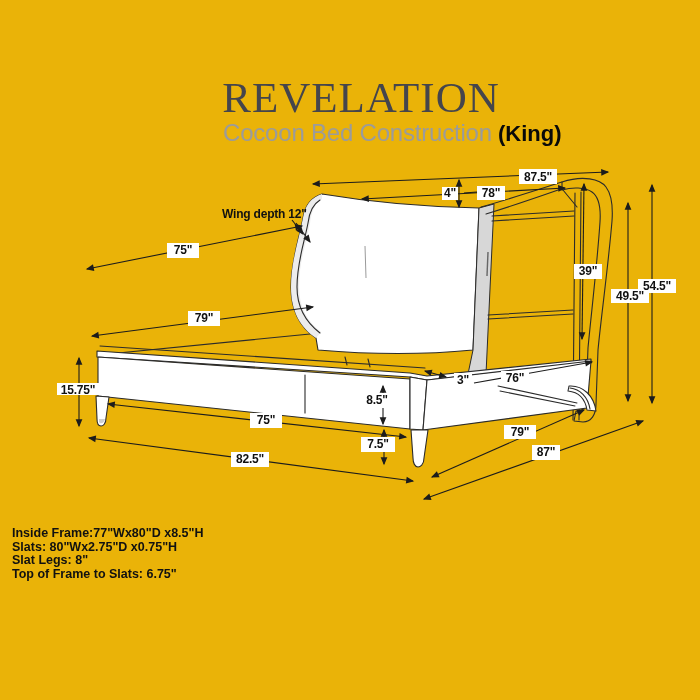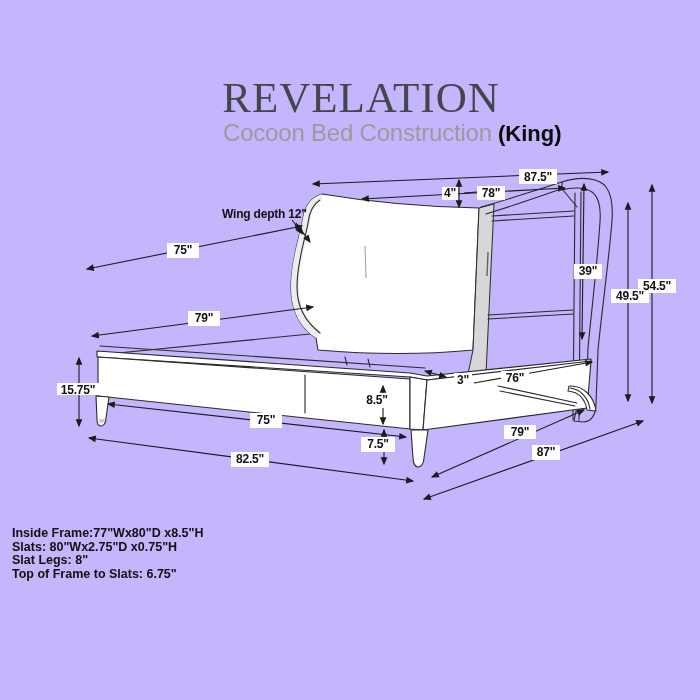--- a/index.html
+++ b/index.html
@@ -1,16 +1,16 @@
 <!DOCTYPE html>
 <html><head>
 <meta charset="utf-8">
 <style>
   html,body{margin:0;padding:0;background:#ffffff;}
-  .page{position:relative;width:700px;height:700px;background:#c4b5fd;overflow:hidden;}
+  .page{position:relative;width:700px;height:700px;background:#eab308;overflow:hidden;}
   svg{position:absolute;left:0;top:0;}
   .brand{font-family:"Liberation Serif","DejaVu Serif",serif;font-size:43px;letter-spacing:1px;fill:#45454c;}
   .series{font-family:"Liberation Sans","DejaVu Sans",sans-serif;font-size:24px;letter-spacing:-0.2px;fill:#9b9b9b;}
   .sizetag{font-family:"Liberation Sans","DejaVu Sans",sans-serif;font-size:22px;font-weight:600;fill:#0a0a0a;}
   .draw{stroke:#2b2b2b;stroke-width:1.1;fill:none;stroke-linecap:round;stroke-linejoin:round;}
   .fillw{fill:#ffffff;}
   .dim{stroke:#1c1c1c;stroke-width:1.1;fill:none;}
   .lblbg{fill:#ffffff;stroke:none;}
   .lbl{font-family:"Liberation Sans","DejaVu Sans",sans-serif;font-size:12px;font-weight:bold;fill:#111111;letter-spacing:-0.2px;}
   .mid{text-anchor:middle;}

